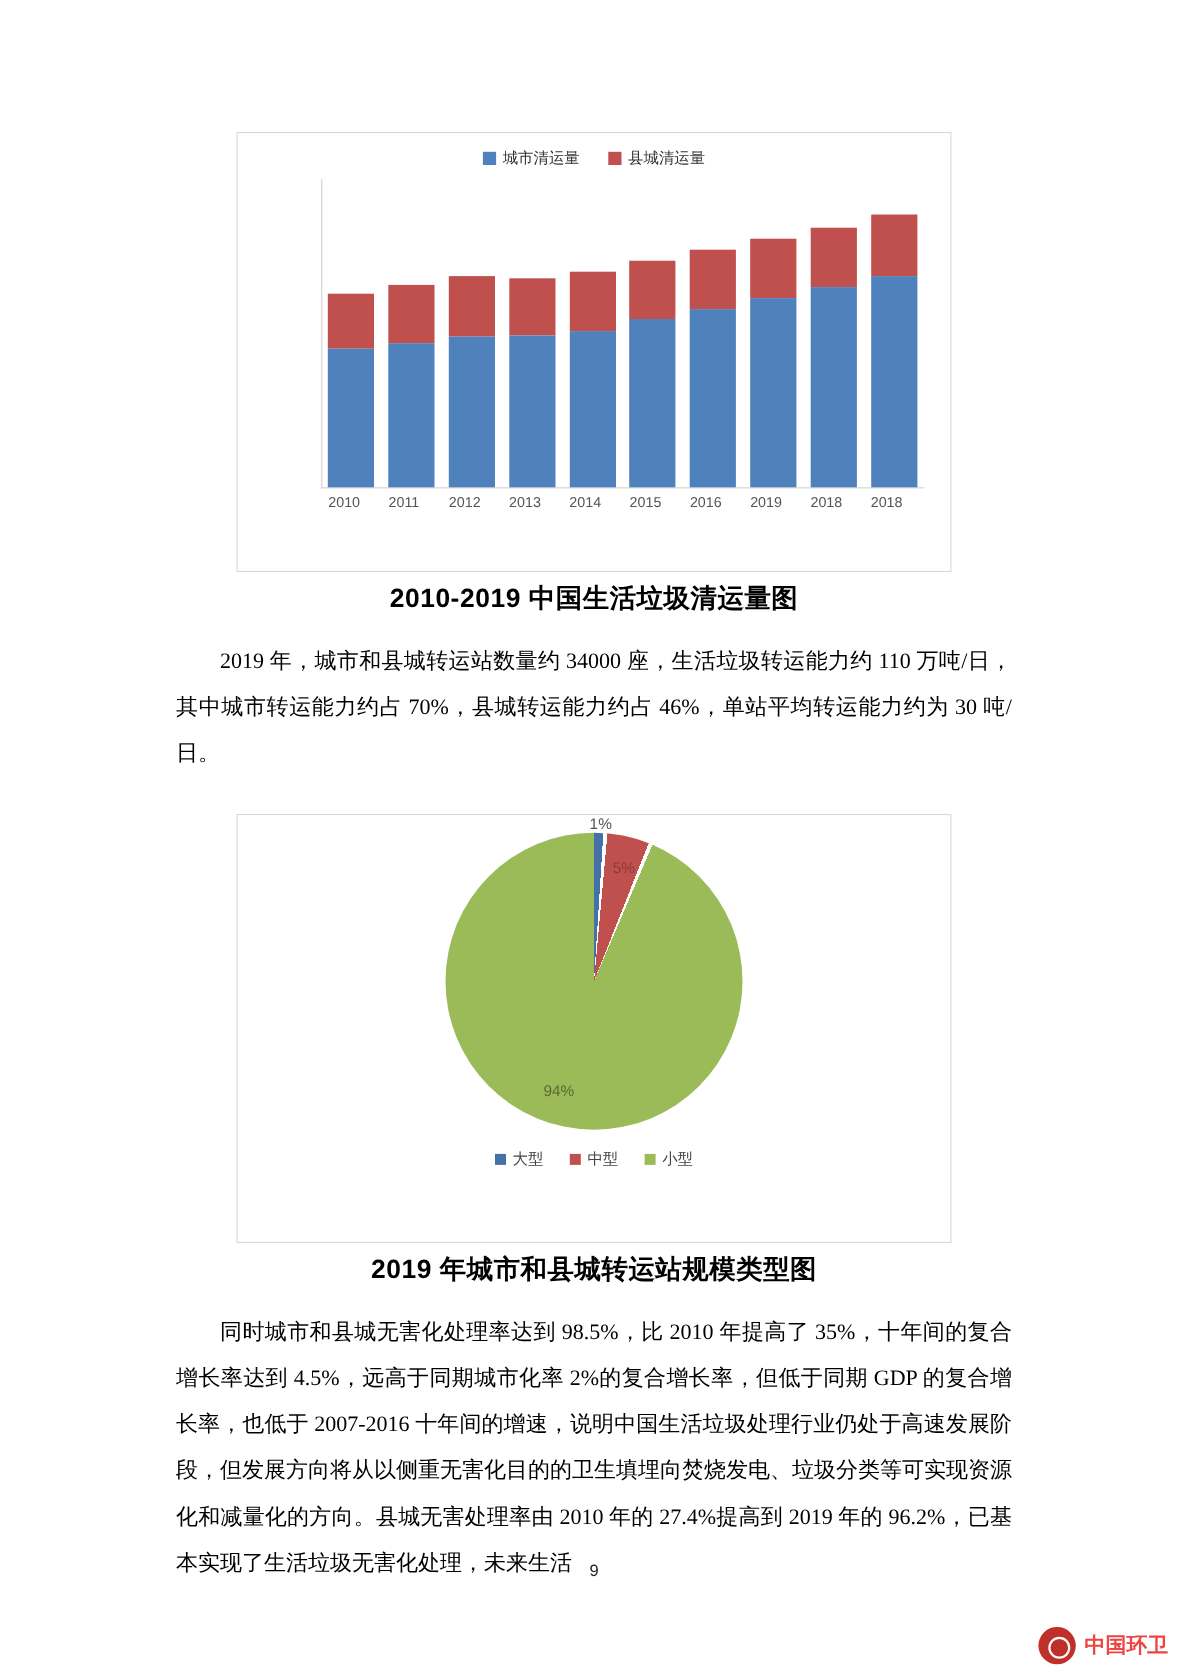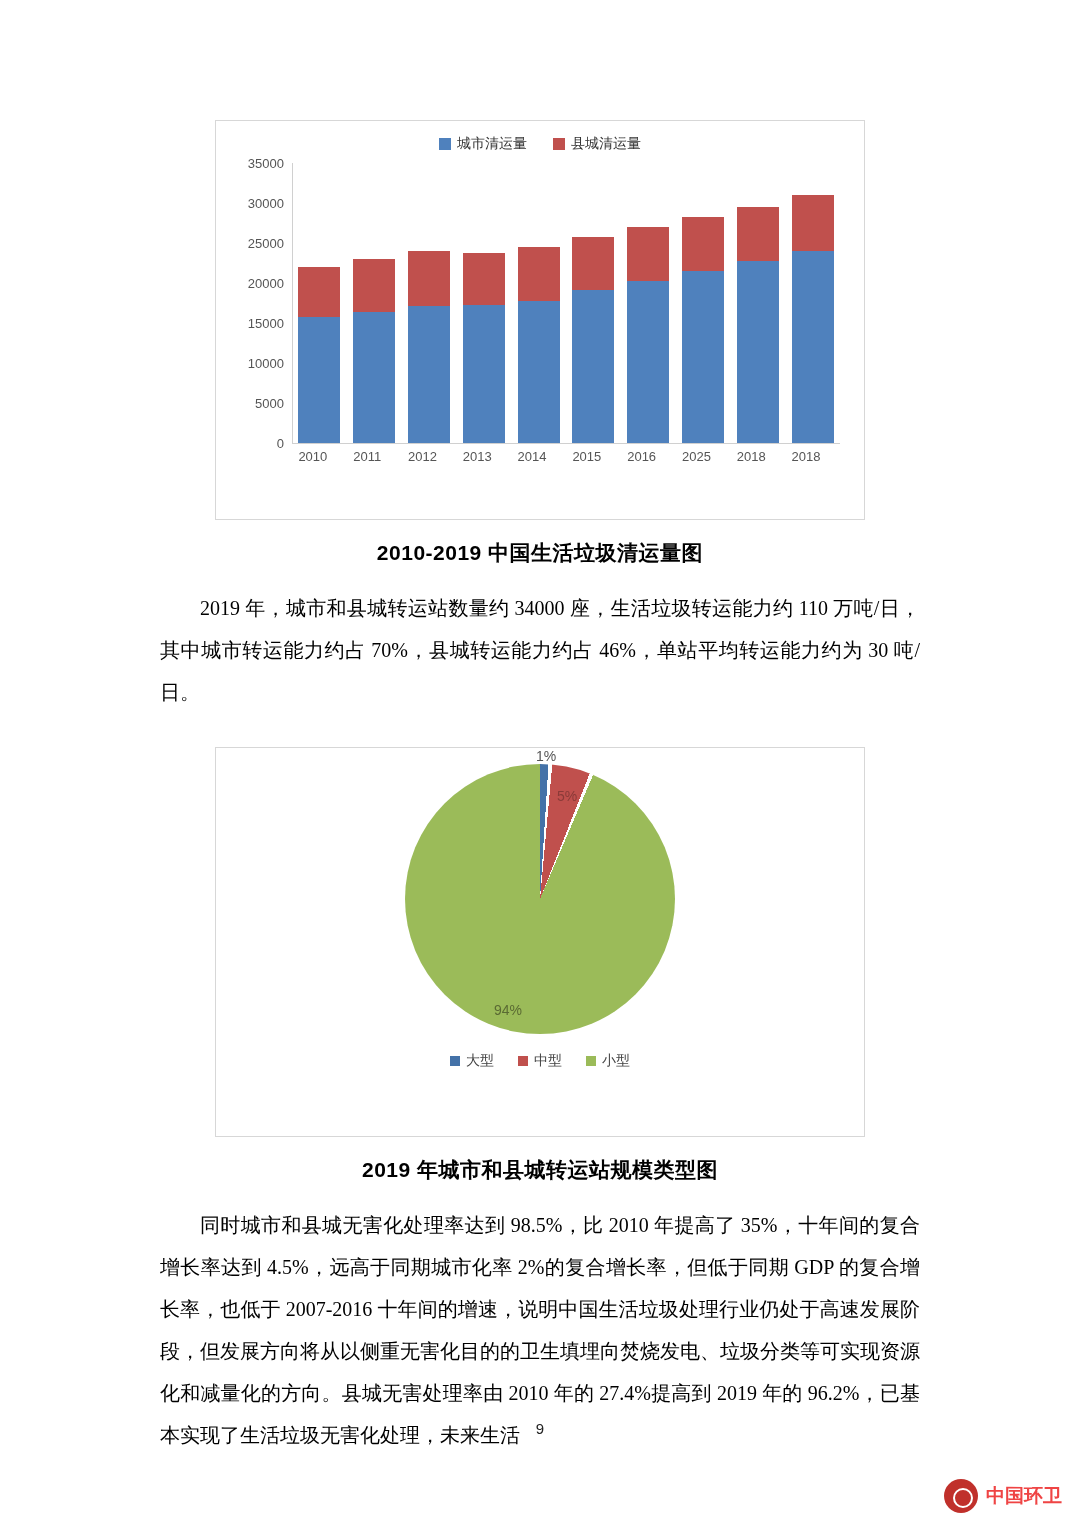--- a/index.html
+++ b/index.html
@@ -53,21 +53,21 @@
   .x-labels{
     position:absolute;left:58px;right:6px;top:286px;
     display:flex;justify-content:space-around;
   }
   .x-label{
     width:42px;text-align:left;
     font-family:"Liberation Sans",sans-serif;font-size:13px;color:#555;
   }
 
   .caption{
-    text-align:center;font-weight:bold;font-size:21px;margin-top:19px;
+    text-align:center;font-weight:bold;font-size:24px;margin-top:8px;
     font-family:"Liberation Sans",sans-serif;letter-spacing:0.5px;
   }
 
   .para{
     font-size:20px;line-height:42px;margin-top:20px;text-align:justify;
     text-indent:2em;
   }
 
   
   .pie-panel{height:390px;margin-top:34px;}
@@ -133,30 +133,20 @@
           <span class="legend-swatch" style="background:#4f81bd"></span>
           <span>城市清运量</span>
         </div>
         <div class="legend-item">
           <span class="legend-swatch" style="background:#c0504d"></span>
           <span>县城清运量</span>
         </div>
       </div>
 
       <div class="plot">
-        <div class="y-axis">
-          <span class="y-tick" style="top:0px;">35000</span>
-          <span class="y-tick" style="top:40px;">30000</span>
-          <span class="y-tick" style="top:80px;">25000</span>
-          <span class="y-tick" style="top:120px;">20000</span>
-          <span class="y-tick" style="top:160px;">15000</span>
-          <span class="y-tick" style="top:200px;">10000</span>
-          <span class="y-tick" style="top:240px;">5000</span>
-          <span class="y-tick" style="top:280px;">0</span>
-        </div>
 
         <div class="grid-area"></div>
 
         <div class="bars">
 
           <div class="bar-col">
             <div class="seg-top" style="height:49.6px;background:#c0504d"></div>
             <div class="seg-bot" style="height:126.4px;background:#4f81bd"></div>
           </div>
           <div class="bar-col">
@@ -198,37 +188,37 @@
         </div>
 
         <div class="x-labels">
           <span class="x-label">2010</span>
           <span class="x-label">2011</span>
           <span class="x-label">2012</span>
           <span class="x-label">2013</span>
           <span class="x-label">2014</span>
           <span class="x-label">2015</span>
           <span class="x-label">2016</span>
-          <span class="x-label">2025</span>
+          <span class="x-label">2019</span>
           <span class="x-label">2018</span>
           <span class="x-label">2018</span>
         </div>
       </div>
     </div>
 
     <div class="caption">2010-2019 中国生活垃圾清运量图</div>
 
     <p class="para">2019 年，城市和县城转运站数量约 34000 座，生活垃圾转运能力约 110 万吨/日，其中城市转运能力约占 70%，县城转运能力约占 46%，单站平均转运能力约为 30 吨/日。</p>
 
     <div class="chart-panel pie-panel">
       <div class="pie-wrap">
         <div class="pie"></div>
         <span class="pct small" style="left:320px;top:0px;">1%</span>
         <span class="pct mid" style="left:341px;top:40px;">5%</span>
-        <span class="pct" style="left:278px;top:254px;">94%</span>
+        <span class="pct" style="left:278px;top:242px;">94%</span>
 
         <div class="pie-legend">
           <div class="legend-item">
             <span class="legend-swatch" style="background:#4472a8"></span>
             <span>大型</span>
           </div>
           <div class="legend-item">
             <span class="legend-swatch" style="background:#c0504d"></span>
             <span>中型</span>
           </div>

